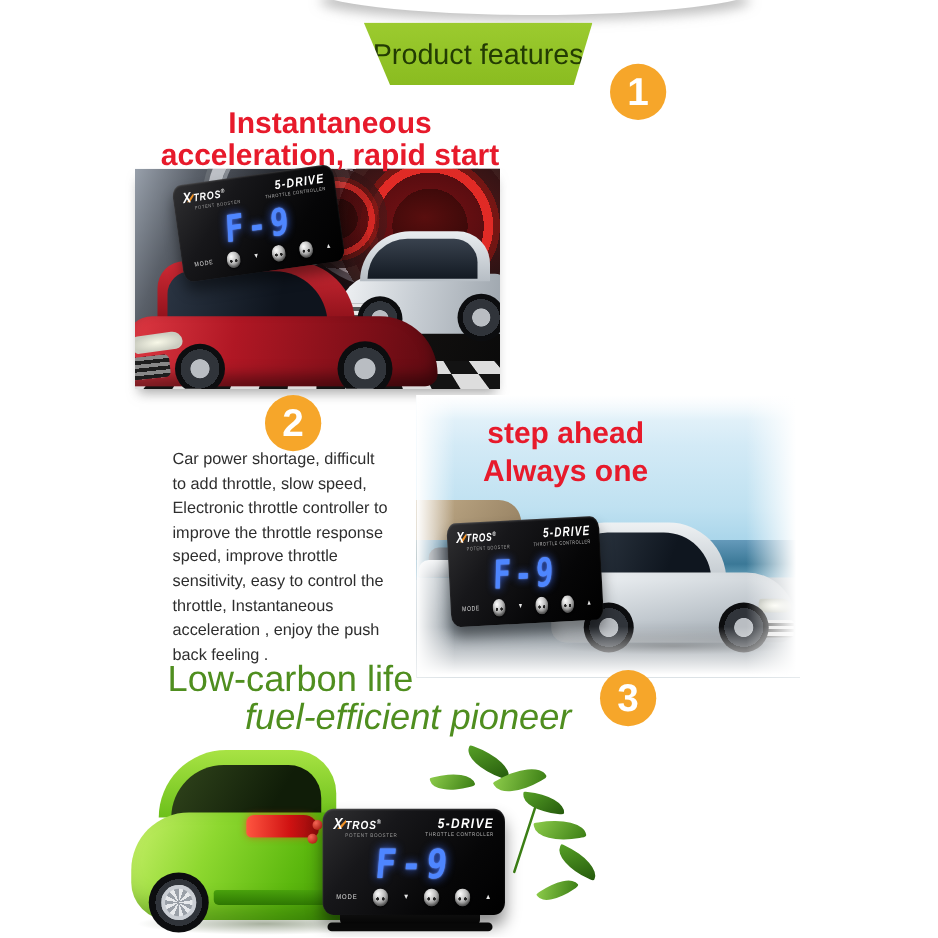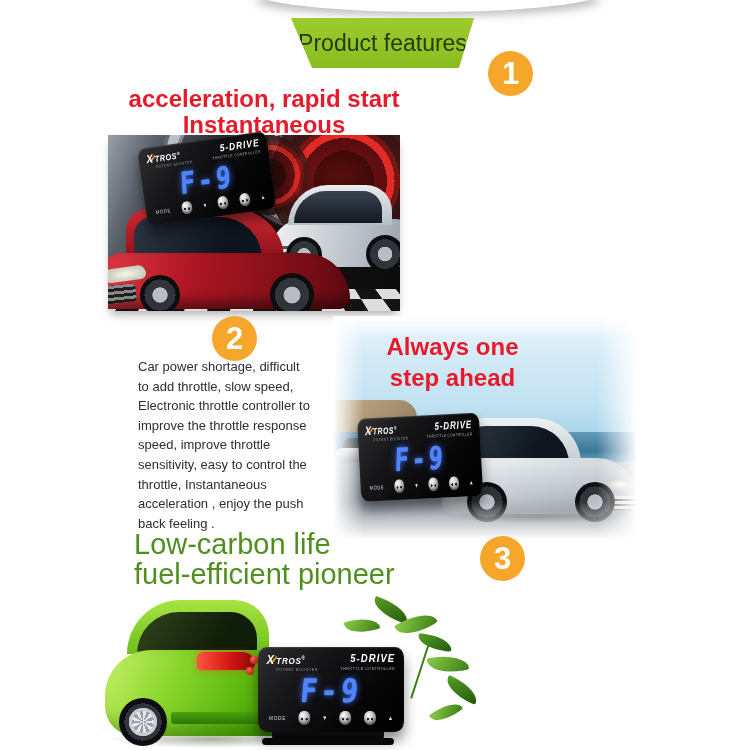--- a/index.html
+++ b/index.html
@@ -24,21 +24,21 @@
   .b1{left:488px;top:51px;} .b2{left:212px;top:316px;} .b3{left:480px;top:536px;}
 
   
   .title-red{position:absolute;color:#e71a2b;font-weight:bold;text-align:center;z-index:3;}
   .title-red span{display:block;}
   .t1{left:118px;top:86px;width:292px;font-size:24px;line-height:26px;}
   .t2{left:350px;top:331px;width:205px;font-size:24px;line-height:31px;}
   .title-green{position:absolute;left:134px;top:529px;color:#4f8e1f;font-size:29px;
                line-height:30px;z-index:7;}
   .title-green span{display:block;}
-  .title-green .tg2{}
+  .title-green .tg2{margin-left:62px;font-style:italic;}
 
   
   .body-serif{position:absolute;left:403px;top:97px;width:262px;z-index:3;
               font-family:"Liberation Mono","DejaVu Sans Mono",monospace;
               font-size:15px;line-height:22.5px;color:#414141;white-space:pre-line;}
   .body-sans{position:absolute;z-index:7;font-size:13px;color:#2e2e2e;white-space:pre-line;}
   .b-2{left:138px;top:357px;width:250px;line-height:19.6px;}
   .b-3{left:416px;top:588px;width:245px;line-height:19.8px;}
 
   
@@ -239,22 +239,22 @@
       <div class="cr-glass"></div>
       <div class="cr-body"></div>
       <div class="cr-light"></div>
       <div class="cr-grille"></div>
       <div class="wheel crw1"></div>
       <div class="wheel crw2"></div>
     </div>
   </div>
 
   <div class="title-red t1">
+    <span>Instantaneous</span>
     <span>acceleration, rapid start</span>
-    <span>Instantaneous</span>
   </div>
 
 
   <div class="device d1">
     <div class="dev-head">
       <div class="dev-brand">
         <span class="dev-x"><i class="x-accent"></i>X</span>
         <span class="dev-brand-col">
           <span class="dev-brand-name"><span>TROS</span><span class="dev-reg">®</span></span>
           <span class="dev-brand-sub">POTENT BOOSTER</span>
@@ -296,22 +296,22 @@
       <div class="c2-body"></div>
       <div class="c2-light"></div>
       <div class="c2-grille"></div>
       <div class="c2-sticker">XTROS</div>
       <div class="wheel c2w1"></div>
       <div class="wheel c2w2"></div>
     </div>
   </div>
 
   <div class="title-red t2">
+    <span>step ahead</span>
     <span>Always one</span>
-    <span>step ahead</span>
   </div>
 
   <div class="body-sans b-2">Car power shortage, difficult
 to add throttle, slow speed,
 Electronic throttle controller to
 improve the throttle response
 speed, improve throttle
 sensitivity, easy to control the
 throttle, Instantaneous
 acceleration , enjoy the push

